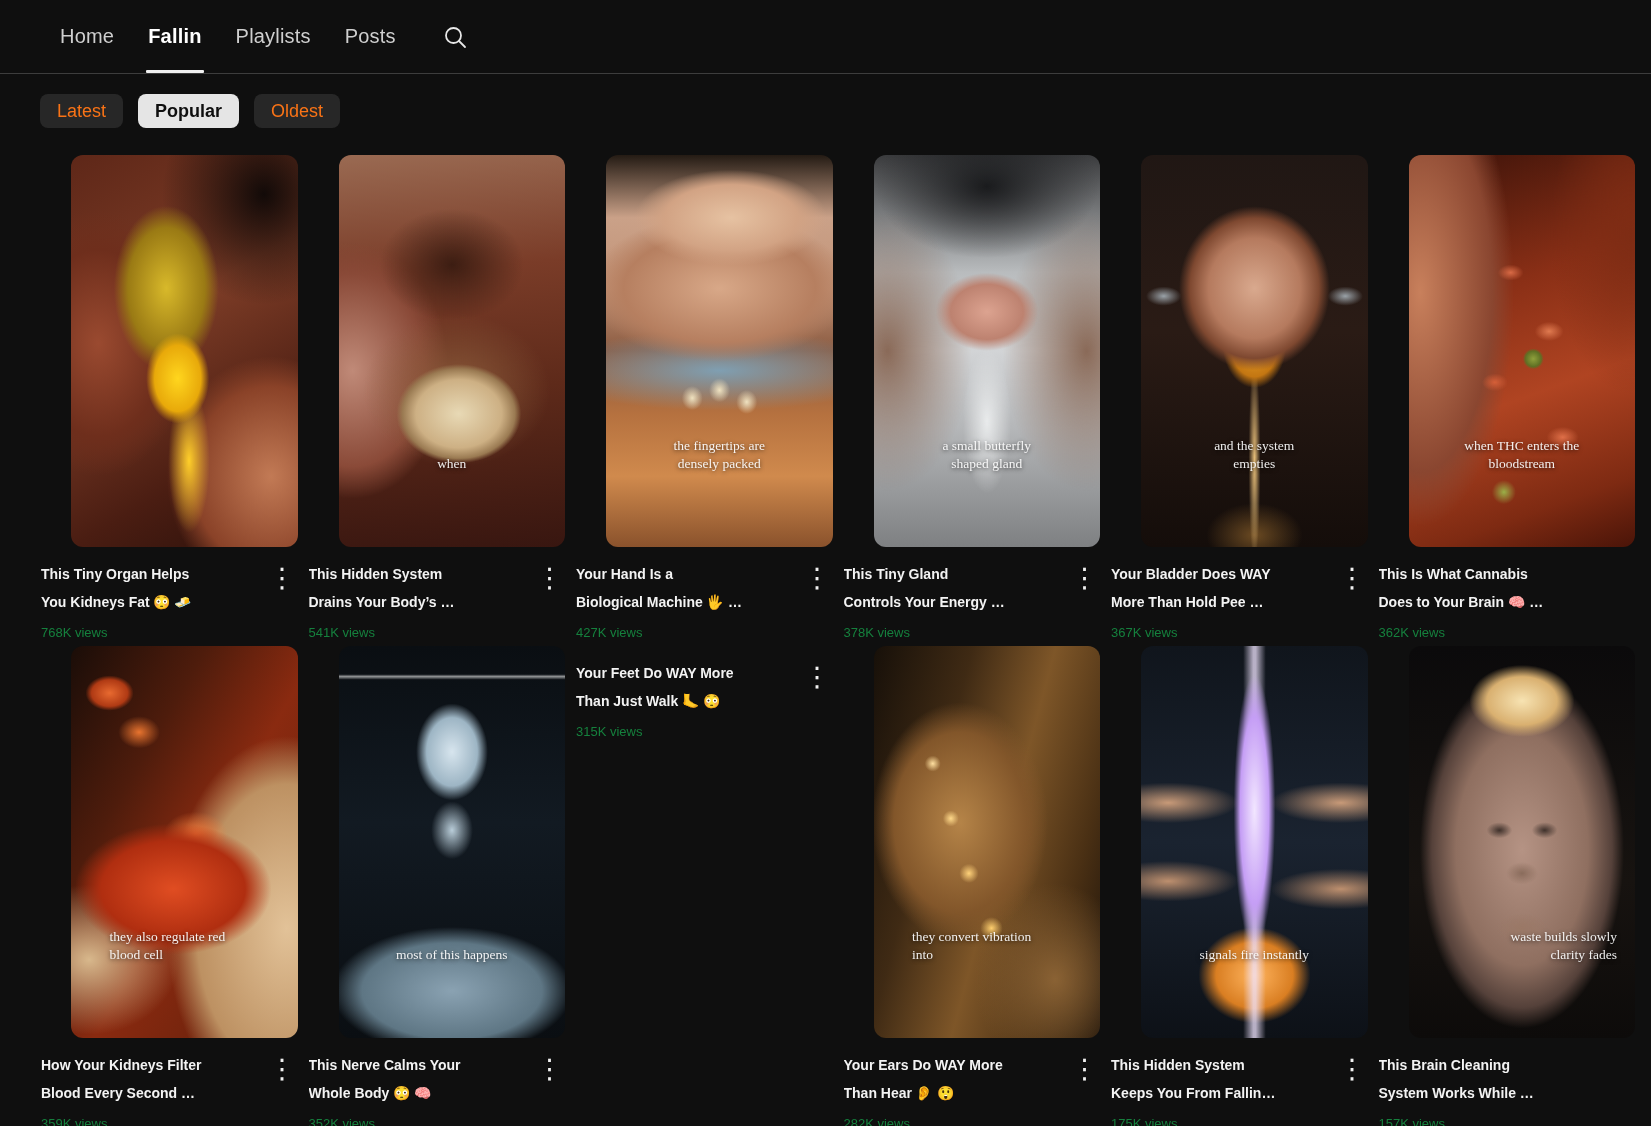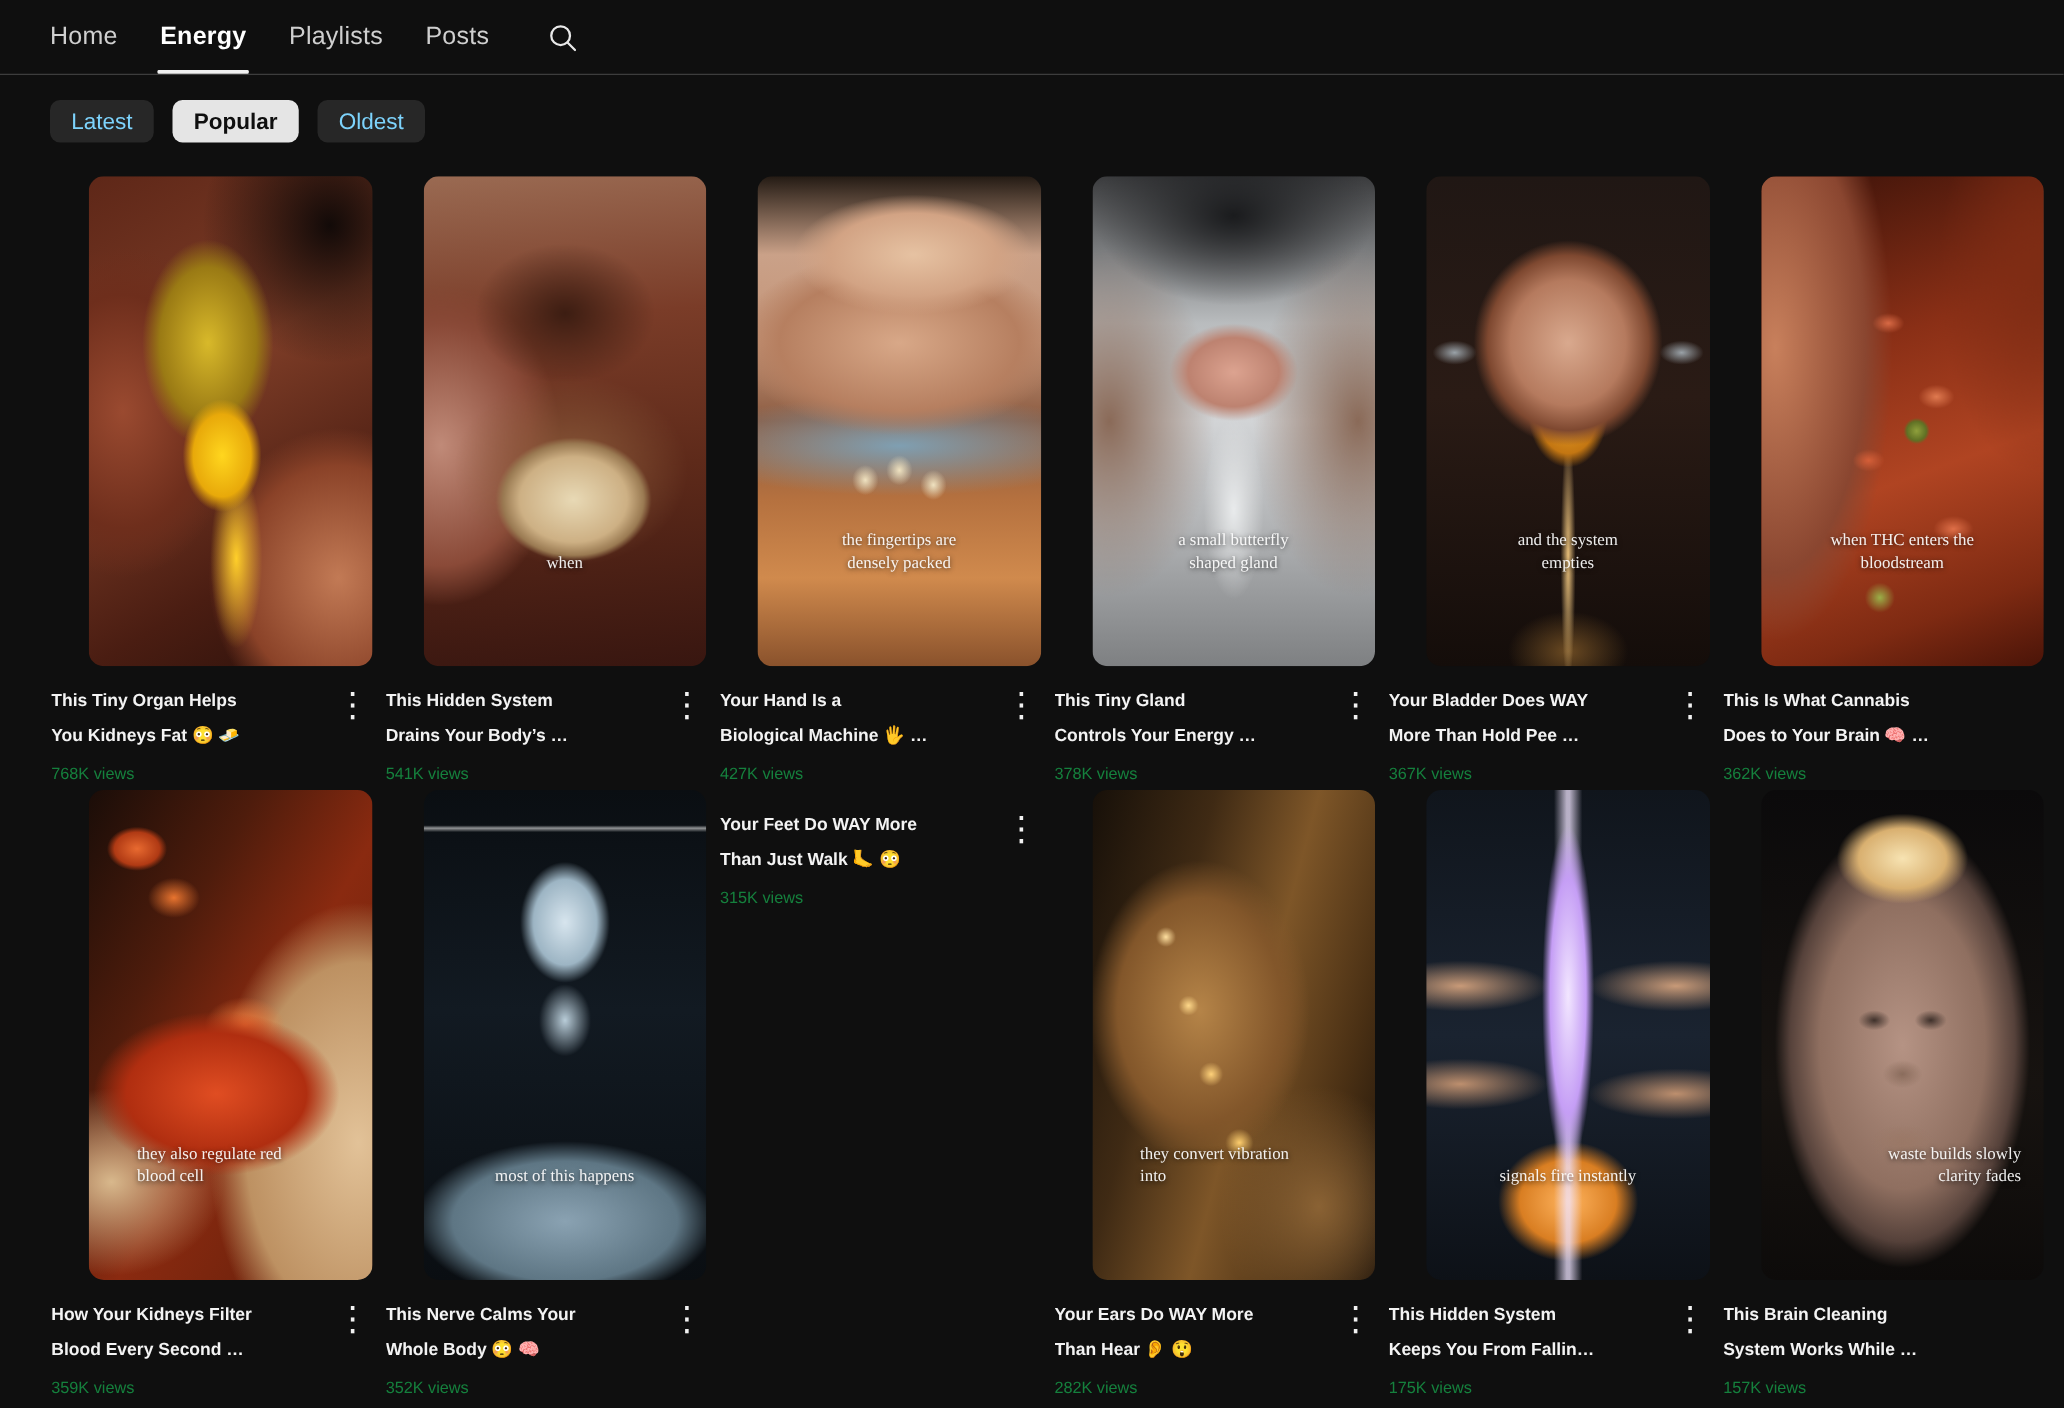--- a/index.html
+++ b/index.html
@@ -6,21 +6,21 @@
   html,body { width:1651px; height:1126px; overflow:hidden; }
   body {
     background:#0f0f0f;
     font-family:"Liberation Sans", sans-serif;
     color:#f1f1f1;
   }
 
   
   .tabbar {
     display:flex; align-items:stretch;
-    height:60px; padding-left:40px;
+    height:74px; padding-left:60px;
     border-bottom:1px solid #3d3d3d;
   }
   .tab {
     position:relative; display:flex; align-items:center;
     font-size:20px; color:#cfcfcf; cursor:pointer;
     margin-right:34px; letter-spacing:.2px;
   }
   .tab.active { color:#ffffff; font-weight:700; }
   .tab.active::after {
     content:""; position:absolute; left:-2px; right:-2px; bottom:0;
@@ -29,21 +29,21 @@
   .searchbtn {
     background:none; border:none; display:flex; align-items:center;
     margin-left:6px; cursor:pointer; padding:0 6px;
   }
   .searchbtn svg { display:block; }
 
   
   .chips { display:flex; gap:15px; padding:20px 0 0 40px; }
   .chip {
     height:34px; padding:0 17px; border:none; border-radius:8px;
-    background:#272727; color:#7dd3fc;
+    background:#272727; color:#f97316;
     font-size:18px; font-weight:500; font-family:inherit;
     display:flex; align-items:center; cursor:pointer;
   }
   .chip.selected { background:#e5e5e5; color:#0f0f0f; font-weight:600; }
 
   
   .grid {
     display:grid; grid-template-columns:repeat(6,1fr);
     column-gap:9px; row-gap:6px;
     padding:27px 16px 0 39px;
@@ -174,21 +174,21 @@
     radial-gradient(20px 14px at 50% 58%, #8a6c5c 0%, rgba(138,108,92,0) 80%),
     radial-gradient(34px 20px at 50% 72%, #9a7866 0%, rgba(154,120,102,0) 75%),
     radial-gradient(120px 210px at 50% 52%, #b59384 0%, #8f6f60 55%, #55413a 75%, rgba(85,65,58,0) 85%),
     linear-gradient(180deg, #0b0a0b 0%, #171310 60%, #0d0b0a 100%); }
 </style>
 </head>
 <body>
 
 <header class="tabbar">
   <div class="tab">Home</div>
-  <div class="tab active">Energy</div>
+  <div class="tab active">Fallin</div>
   <div class="tab">Playlists</div>
   <div class="tab">Posts</div>
   <button class="searchbtn">
     <svg width="26" height="26" viewBox="0 0 26 26" fill="none">
       <circle cx="11.5" cy="11.5" r="7.5" stroke="#e8e8e8" stroke-width="1.8"></circle>
       <line x1="17" y1="17" x2="23" y2="23" stroke="#e8e8e8" stroke-width="1.8" stroke-linecap="round"></line>
     </svg>
   </button>
 </header>
 

